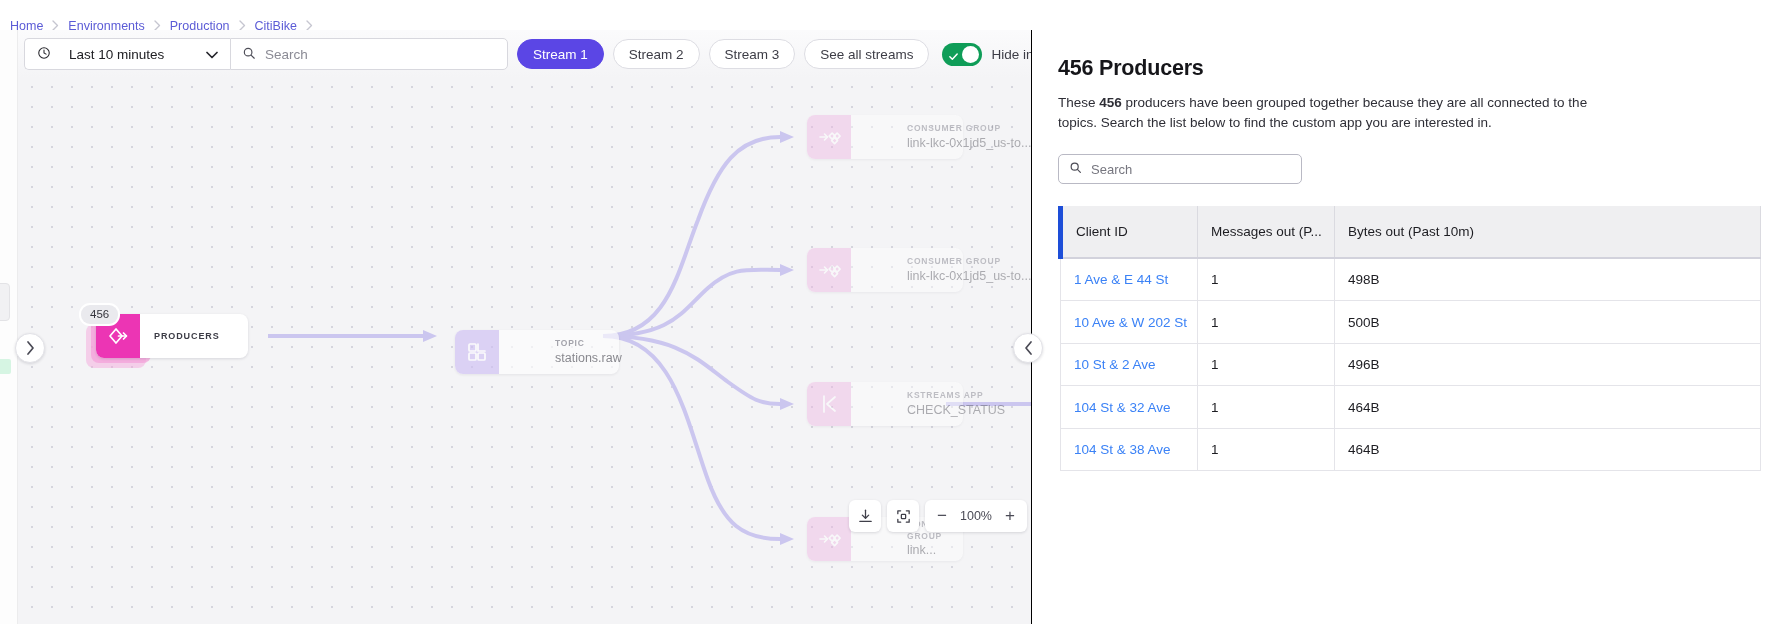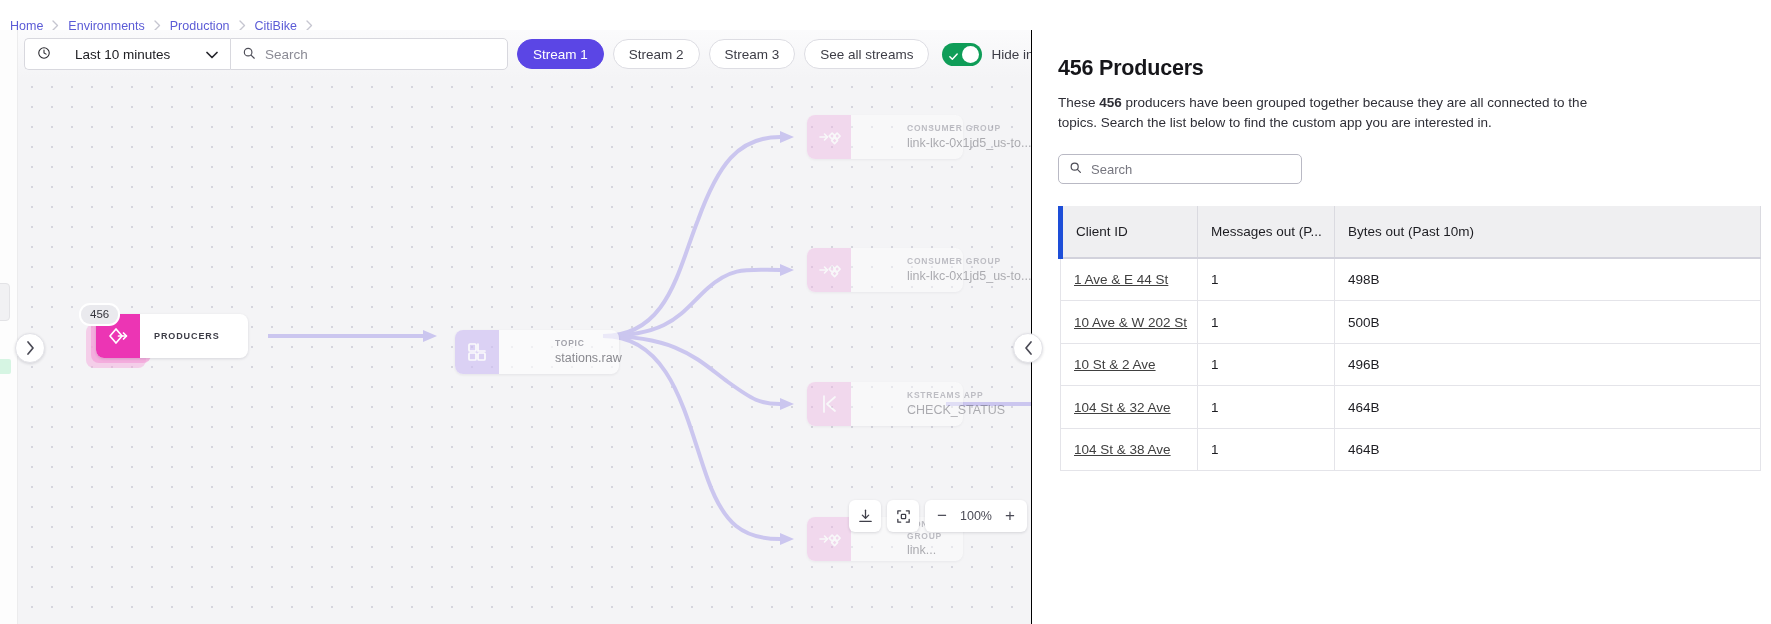--- a/index.html
+++ b/index.html
@@ -62,21 +62,21 @@
     position:absolute; left:0; top:0; width:100%; height:48px;
     background: linear-gradient(#fbfbfc, #f4f4f6);
   }
 
   
   .canvas-toolbar {
     position: absolute; left: 24px; top: 8px; height: 32px;
     display: flex; align-items: center; gap: 9px; z-index: 40;
   }
   .timepicker {
-    display:flex; align-items:center; gap:24px;
+    display:flex; align-items:center; gap:18px;
     height: 32px; width: 206px; padding: 0 12px;
     background: #fff; border: 1px solid #d8d8de; border-radius: 5px 0 0 5px;
     border-right: none;
     font-size: 13.5px; color: #202024;
   }
   .timepicker .chev { margin-left: auto; color:#3a3a42; }
   .searchbox {
     display:flex; align-items:center; gap:9px;
     height: 32px; width: 278px; padding: 0 11px;
     background:#fff; border: 1px solid #d8d8de; border-radius: 0 5px 5px 0;
@@ -210,21 +210,21 @@
     border-right: 1px solid #dadae0; white-space: nowrap; overflow:hidden;
   }
   table.producers th:first-child { border-left: 5px solid #1d4ed8; margin-left: 40px; }
   table.producers td {
     height: 42.5px; padding: 0 13px; color:#1d1d22;
     border-bottom: 1px solid #e4e4e9; border-right: 1px solid #e4e4e9;
     white-space: nowrap; overflow:hidden;
   }
   table.producers td:first-child { border-left: 1px solid #e4e4e9; }
   table.producers td a {
-    color:#404040; text-decoration: underline; cursor:pointer;
+    color:#3b82f6; cursor:pointer;
   }
   col.c1 { width: 137px; }
   col.c2 { width: 137px; }
   col.c3 { width: 426px; }
 </style>
 </head>
 <body>
 
 <div id="app">
 

